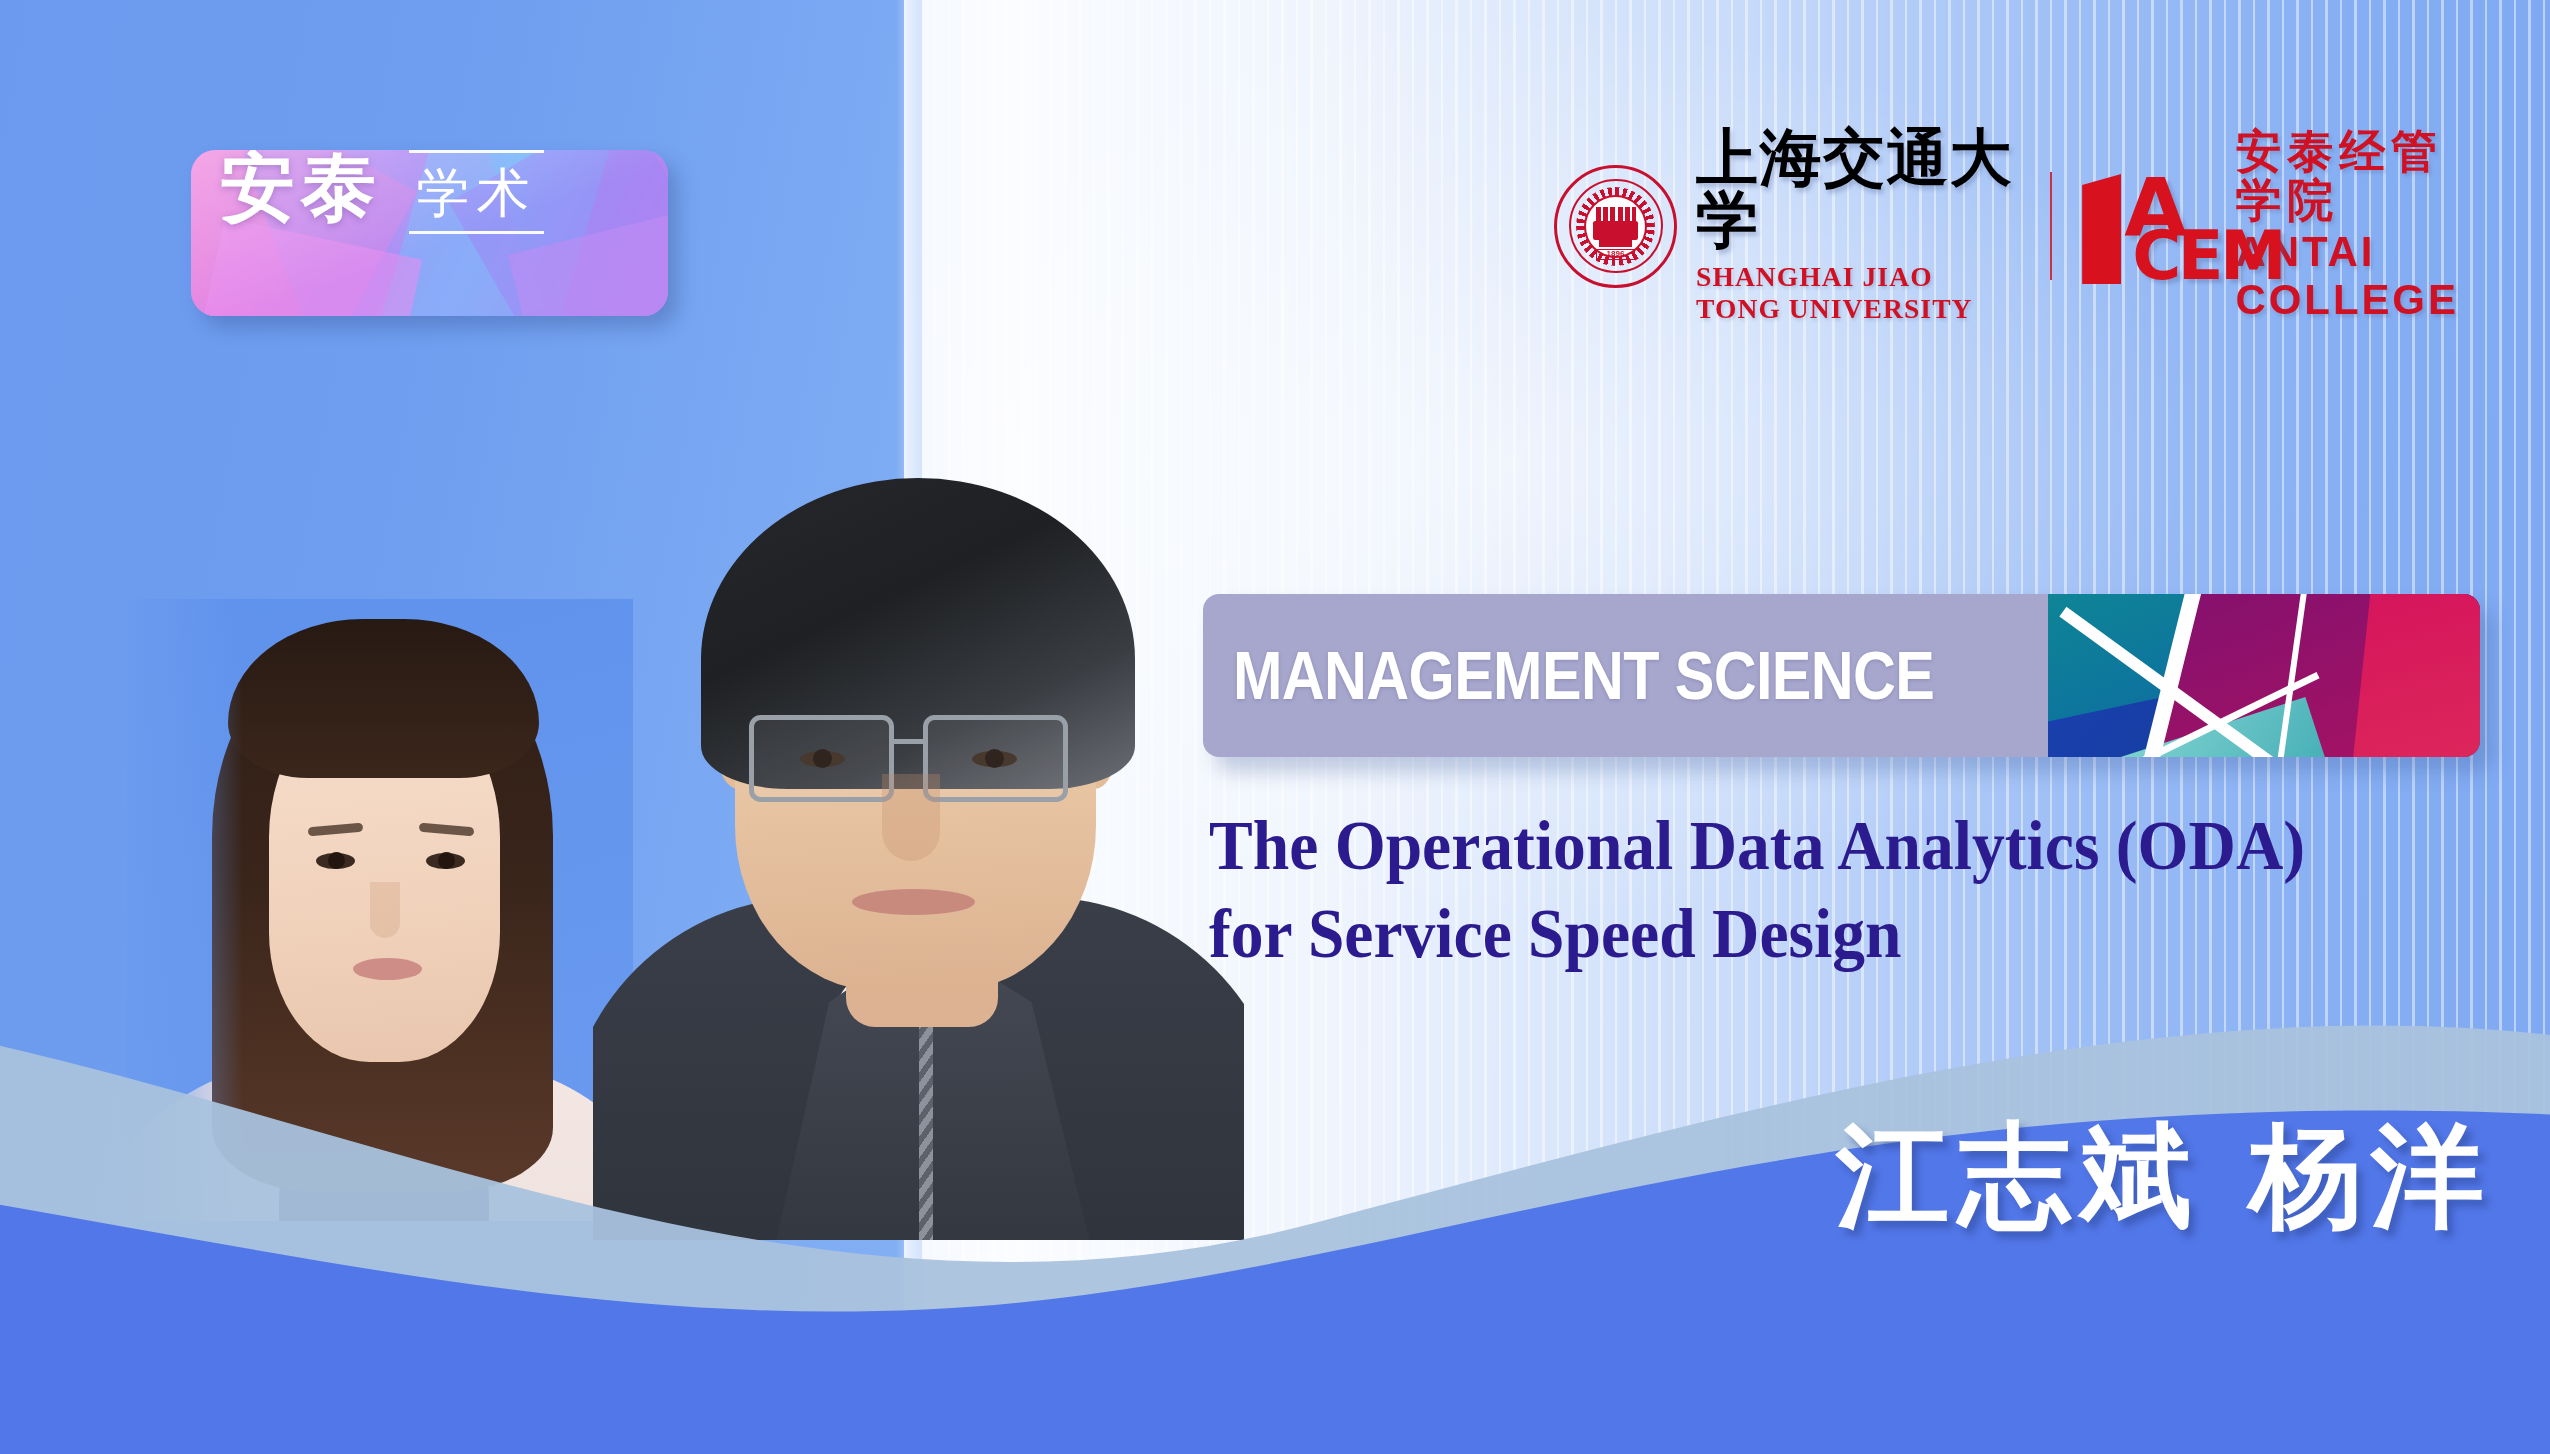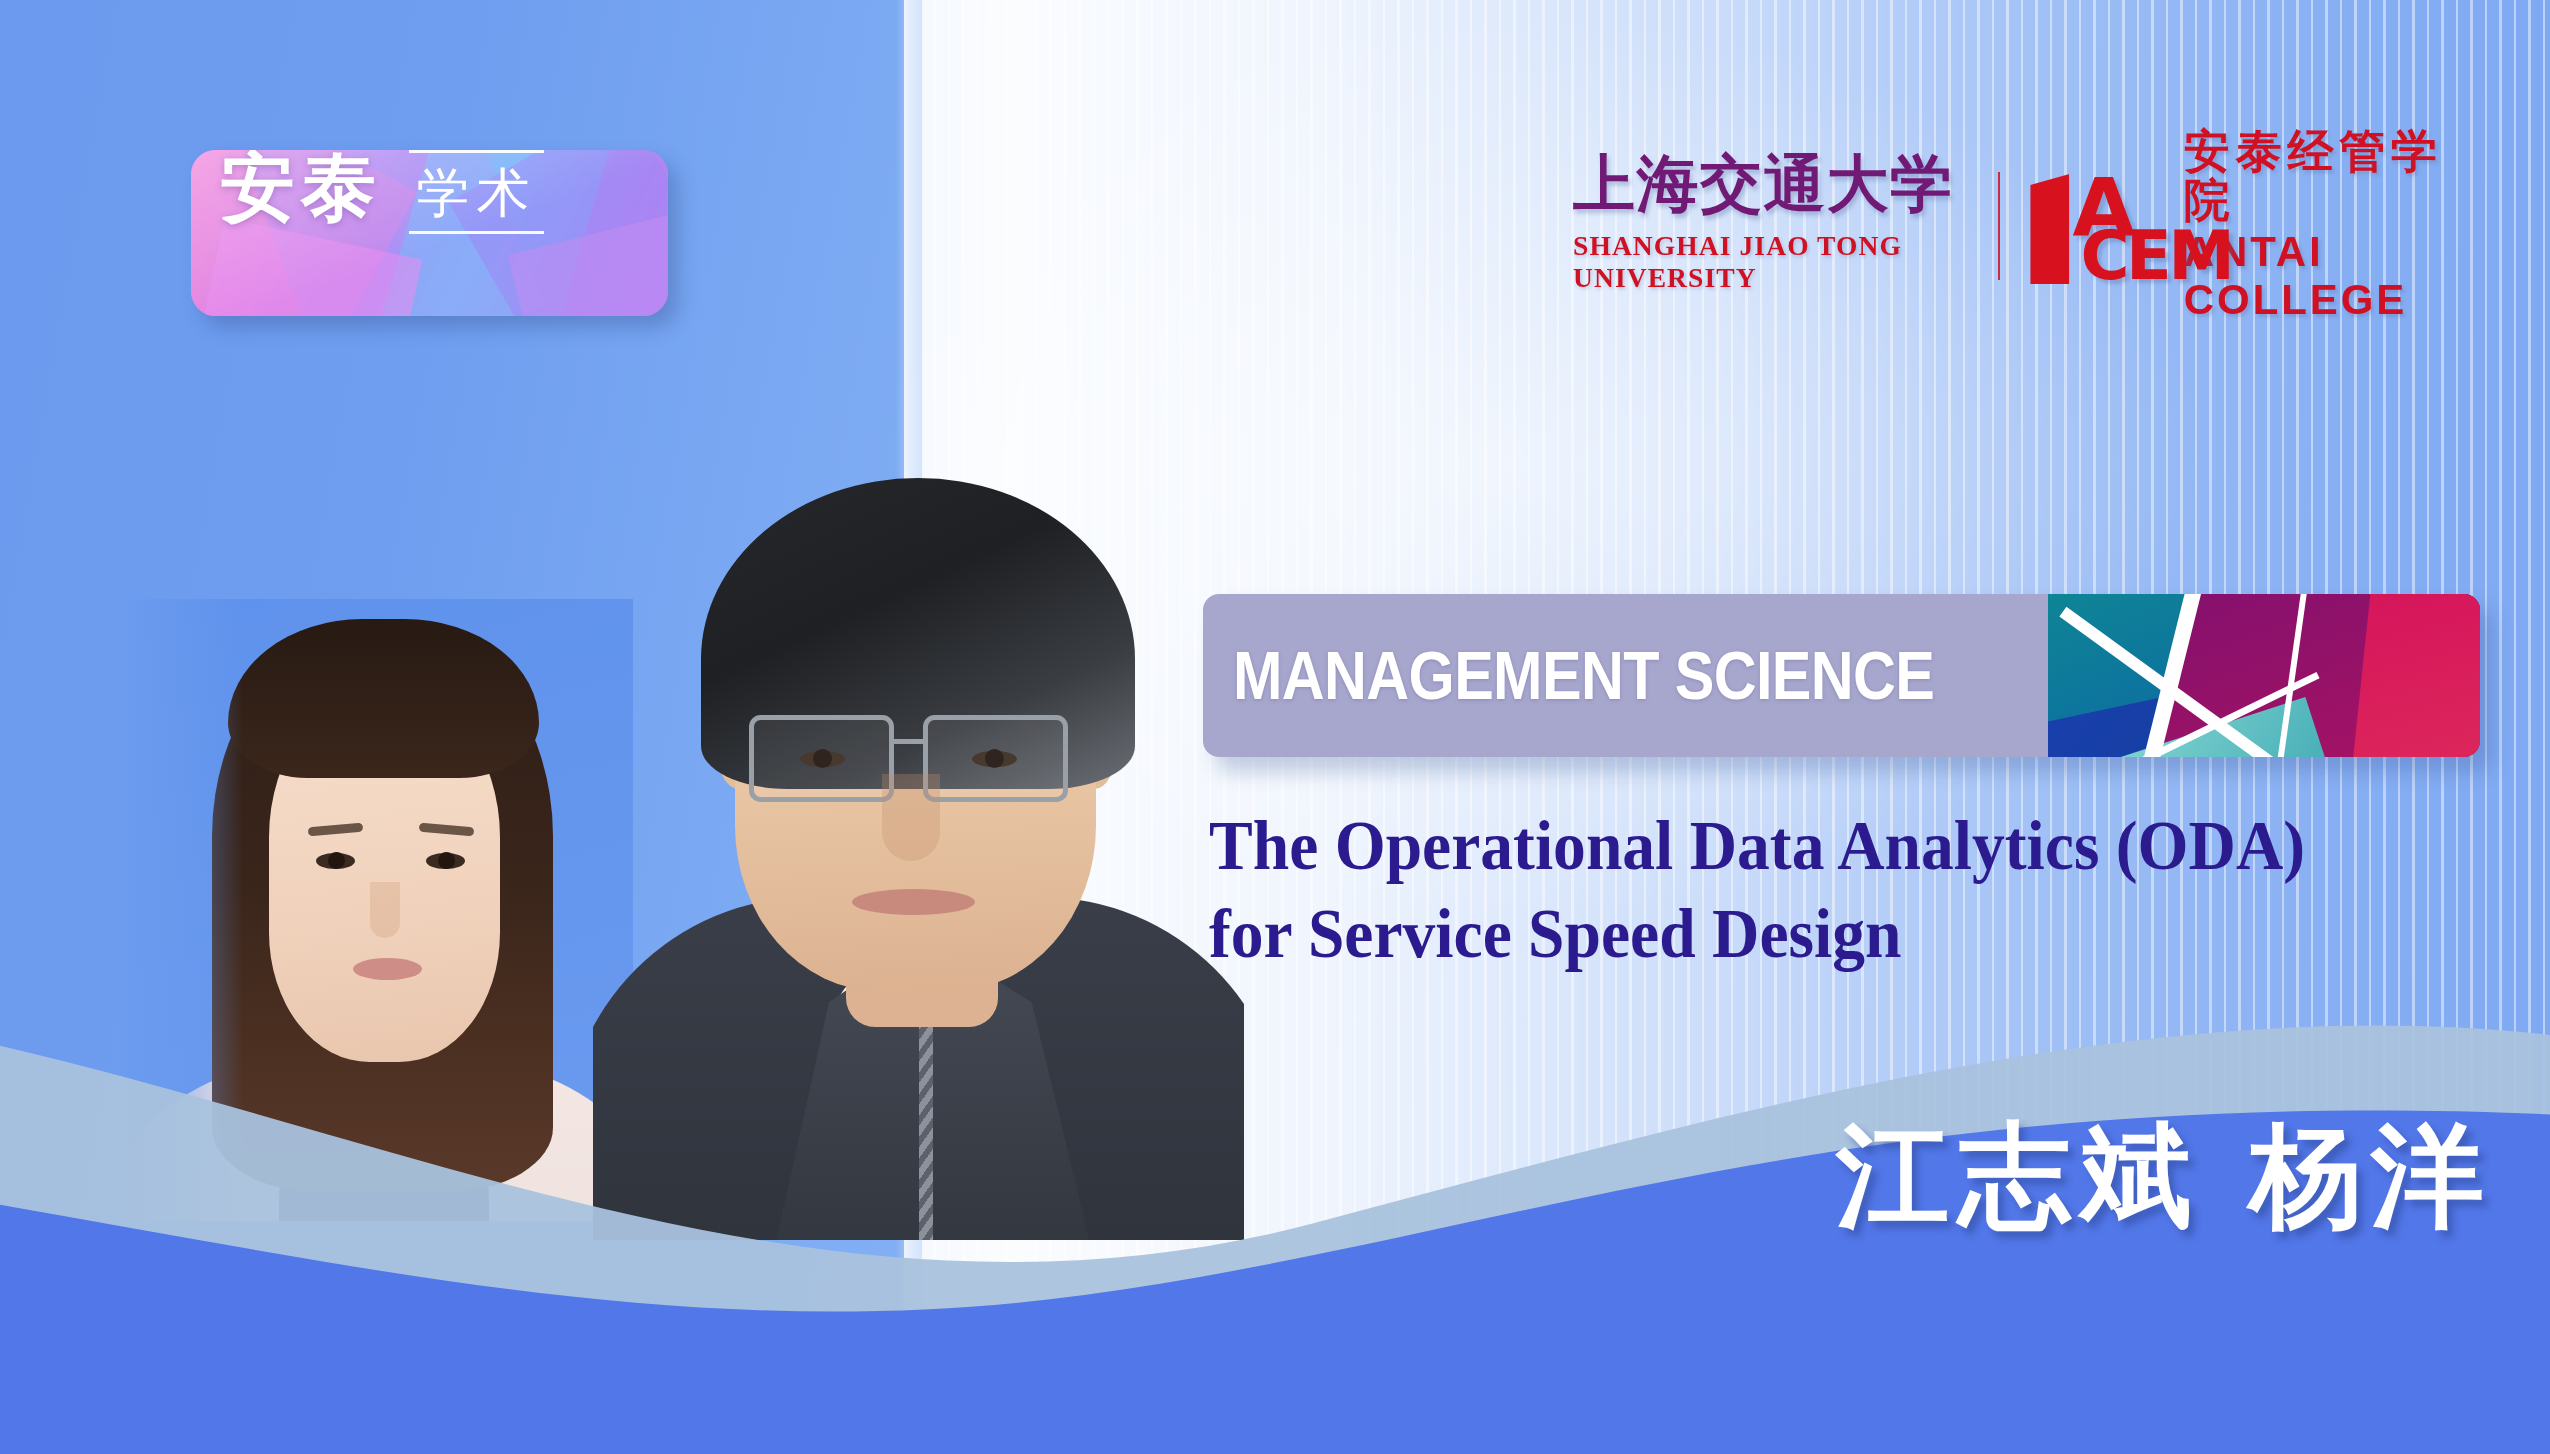--- a/index.html
+++ b/index.html
@@ -207,21 +207,21 @@
   }
   .seal .inner{position:absolute;inset:30px;border-radius:50%;background:#fff;border:2.9px solid #c8102e;}
   .seal .anvil{position:absolute;left:39px;top:56px;width:45px;height:19px;background:#c8102e;border-radius:2.2px;}
   .seal .books{position:absolute;left:42px;top:42px;width:40px;height:16px;
     background:repeating-linear-gradient(to right,#c8102e 0 5px,#fff 5px 7.2px);}
   .seal .base{position:absolute;left:45px;top:75px;width:33px;height:7.2px;background:#c8102e;}
   .seal .year{position:absolute;left:42px;top:84px;width:39px;height:11.6px;border:1.4px solid #c8102e;
     color:#c8102e;font-size:8px;line-height:8.7px;text-align:center;font-weight:700;}
   .uni-names{display:flex;flex-direction:column;justify-content:center;margin-left:19px;}
   .uni-cn{
-    color:#701a75;font-family:Liberation Mono, monospace;
+    color:#000000;font-family:Liberation Sans, sans-serif;
     font-size:62px;font-weight:700;line-height:1;letter-spacing:1.4px;
     text-shadow:2.2px 3.6px 4.3px rgba(90,110,160,.35);
   }
   .uni-en{
     color:#cf1123;font-family:"Liberation Serif","DejaVu Serif",serif;
     font-size:27.5px;font-weight:700;letter-spacing:1.1px;margin-top:10px;
     text-shadow:1.4px 2.2px 3.6px rgba(90,110,160,.3);
   }
   .divider{width:2.2px;height:108px;background:#cf1123;margin:0 27.5px;flex:0 0 auto;opacity:.85;}
   .acem-mark{
@@ -364,20 +364,30 @@
     <div class="fac f6"></div>
     <div class="sheen"></div>
     <div class="badge-text">
       <div class="badge-zh">安泰</div>
       <div class="badge-sub">学术</div>
     </div>
   </div>
 
   <div class="unilogo">
 
+    <div class="seal">
+      <div class="ring"></div>
+      <div class="gear"></div>
+      <div class="ring2"></div>
+      <div class="inner"></div>
+      <div class="books"></div>
+      <div class="anvil"></div>
+      <div class="base"></div>
+      <div class="year">1896</div>
+    </div>
 
     <div class="uni-names">
       <div class="uni-cn">上海交通大学</div>
       <div class="uni-en">SHANGHAI JIAO TONG UNIVERSITY</div>
     </div>
 
     <div class="divider"></div>
 
     <div class="acem-mark">
       <div class="acem-bar"></div>

